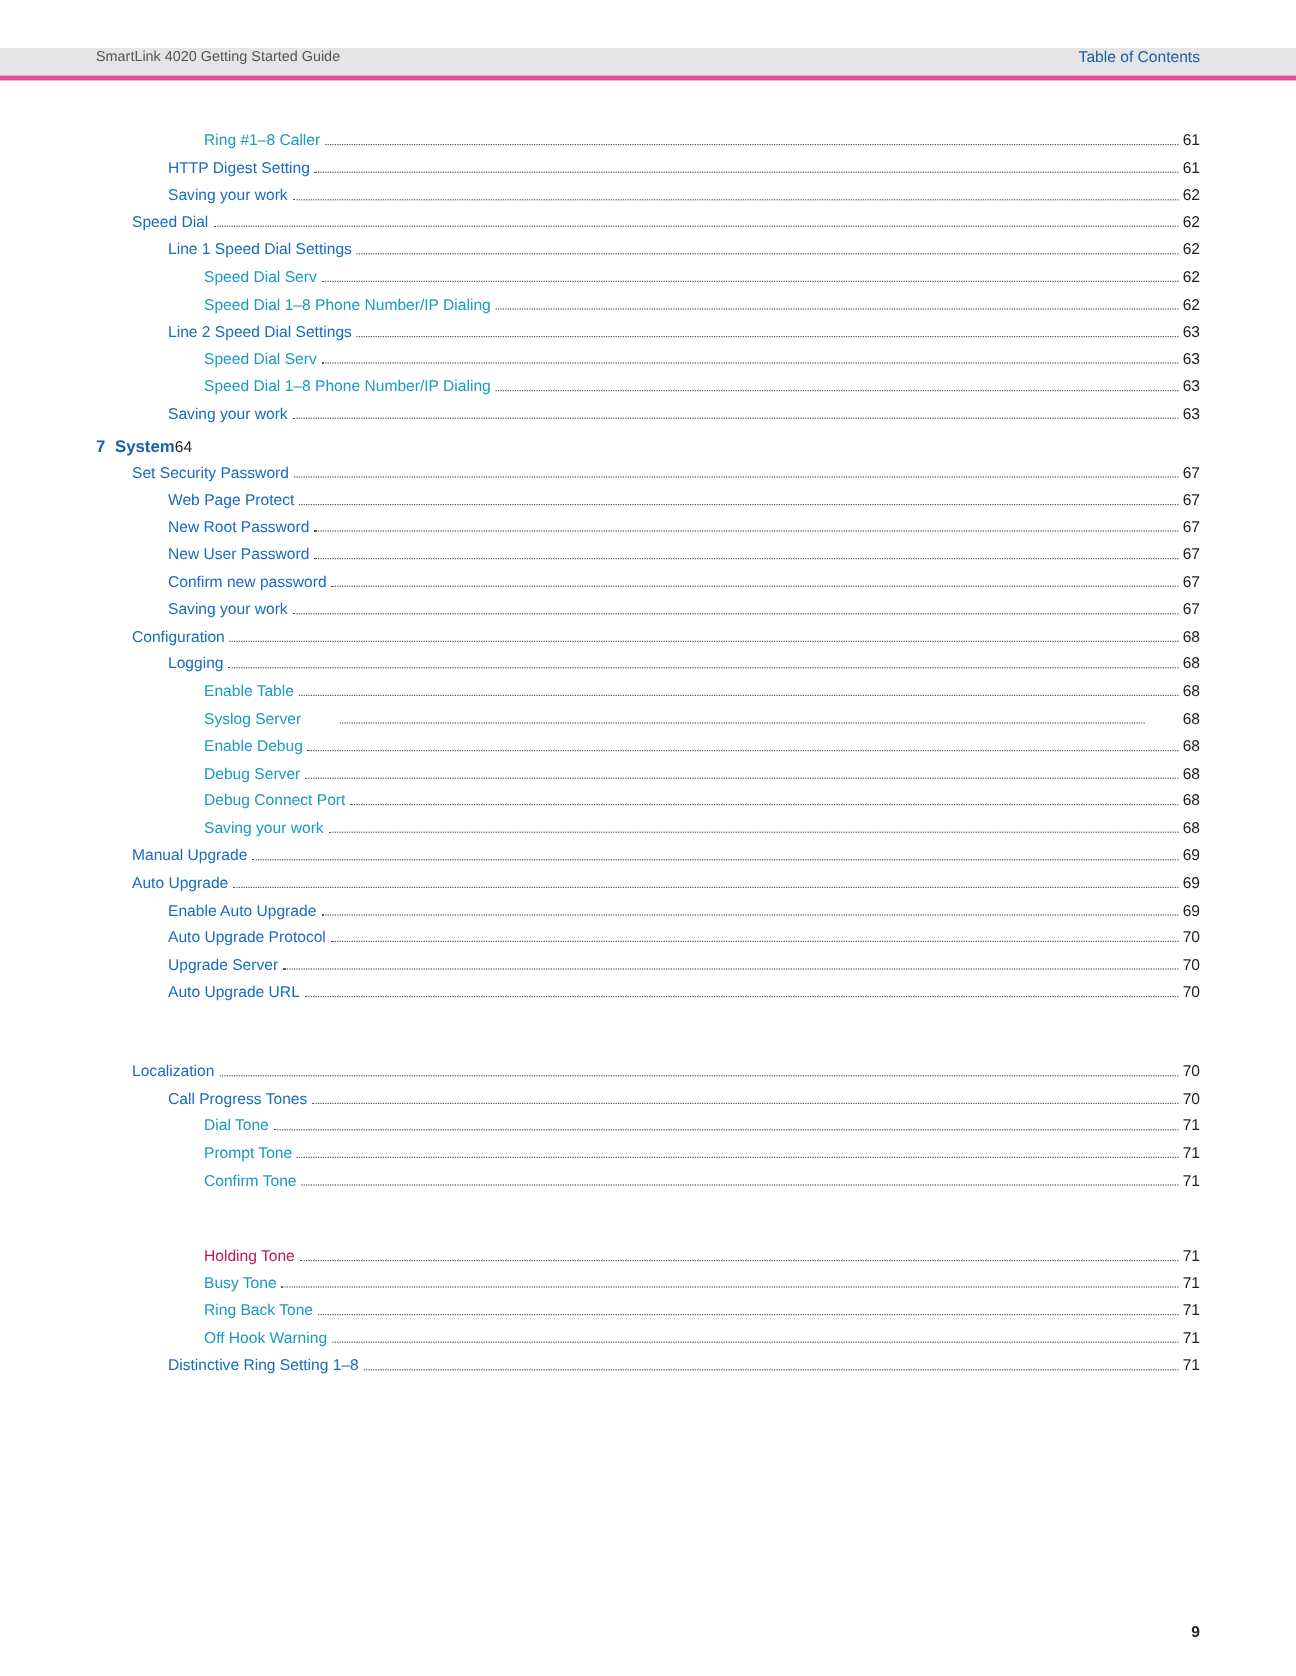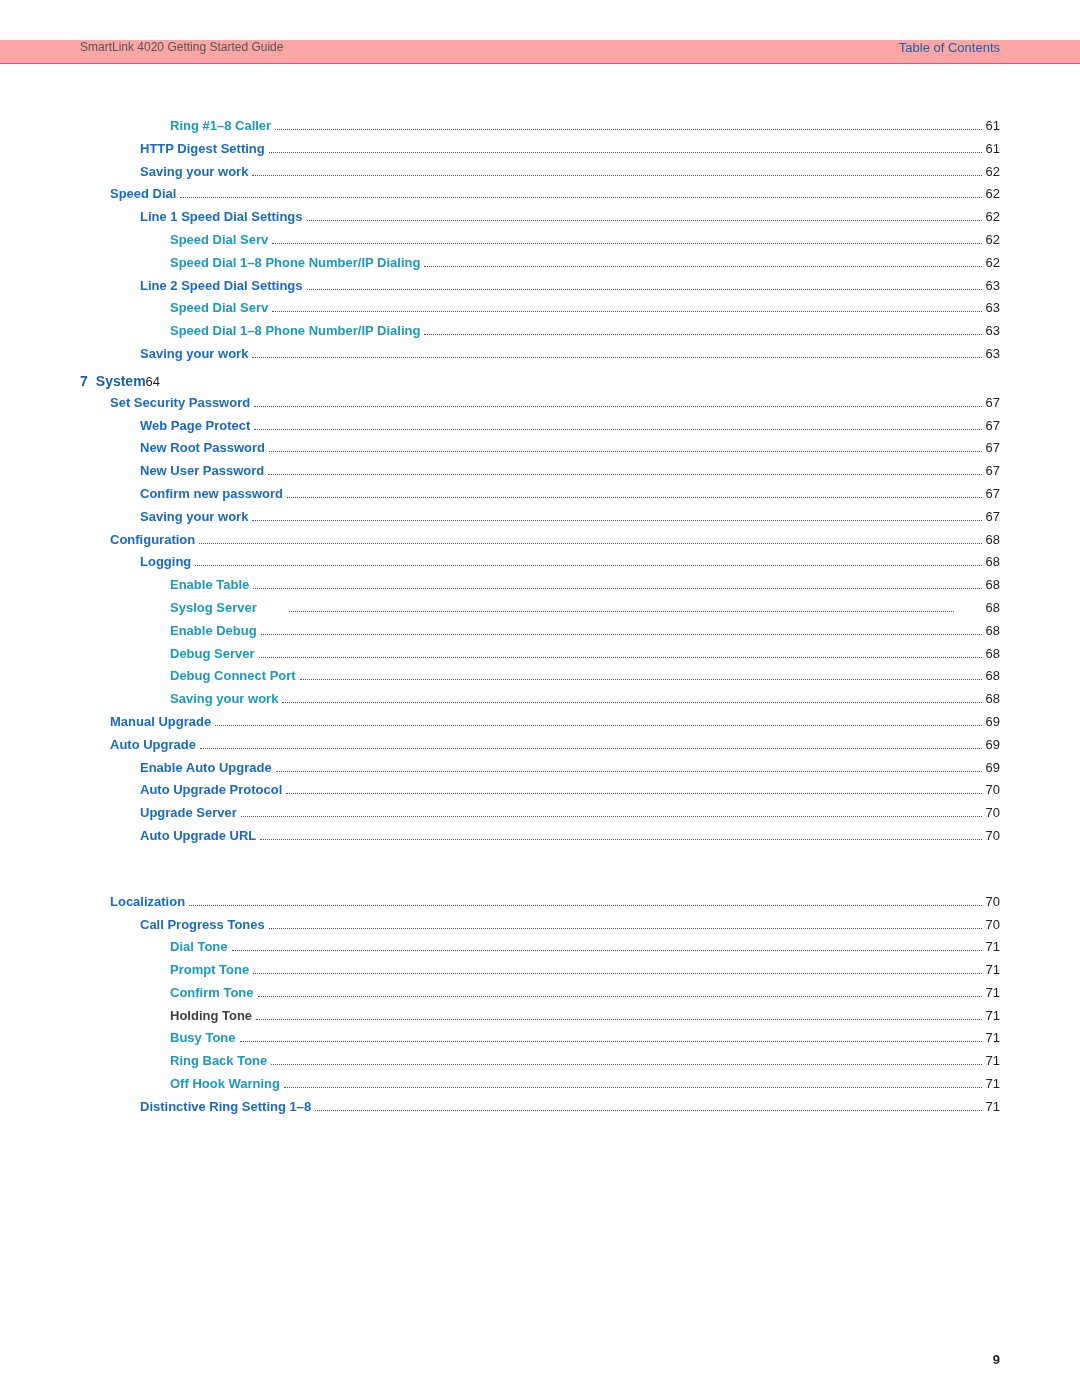--- a/index.html
+++ b/index.html
@@ -23,24 +23,24 @@
       min-height: 1397px;
       background: #fff;
       padding: 40px 80px 60px 80px;
       position: relative;
     }
 
     .header {
       display: flex;
       justify-content: space-between;
       align-items: flex-start;
-      border-bottom: 1px solid #ec4899;
+      border-bottom: 4px solid #ec4899;
       padding-bottom: 8px;
-      margin-bottom: 42px;
-      background: #fca5a5;
+      margin-bottom: 30px;
+      background: #e5e5e5;
       margin-left: -80px;
       margin-right: -80px;
       padding-left: 80px;
       padding-right: 80px;
     }
 
     .header-title {
       font-size: 12px;
       color: #555;
     }
@@ -58,21 +58,20 @@
     .toc-entry {
       display: flex;
       align-items: baseline;
       margin-bottom: 2px;
       font-size: 13px;
       line-height: 1.6;
     }
 
     .toc-entry .entry-text {
       white-space: nowrap;
-      font-weight: bold;
     }
 
     .toc-entry .dots {
       flex: 1;
       border-bottom: 1px dotted #555;
       margin: 0 4px;
       margin-bottom: 3px;
       min-width: 20px;
     }
 
@@ -297,21 +296,21 @@
         <span class="entry-text" style="color: rgb(26, 154, 191);">Prompt Tone</span>
         <span class="dots"></span>
         <span class="page-num">71</span>
       </div>
       <div class="toc-entry" style="padding-left: 90px;">
         <span class="entry-text" style="color: rgb(26, 154, 191);">Confirm Tone</span>
         <span class="dots"></span>
         <span class="page-num">71</span>
       </div>
       <div class="toc-entry" style="padding-left: 90px;">
-        <span class="entry-text" style="color: #404040;">Holding Tone</span>
+        <span class="entry-text" style="color: #be185d; margin-top: 40px;">Holding Tone</span>
         <span class="dots"></span>
         <span class="page-num">71</span>
       </div>
       <div class="toc-entry" style="padding-left: 90px;">
         <span class="entry-text" style="color: rgb(26, 154, 191);">Busy Tone</span>
         <span class="dots"></span>
         <span class="page-num">71</span>
       </div>
       <div class="toc-entry" style="padding-left: 90px;">
         <span class="entry-text" style="color: rgb(26, 154, 191);">Ring Back Tone</span>

